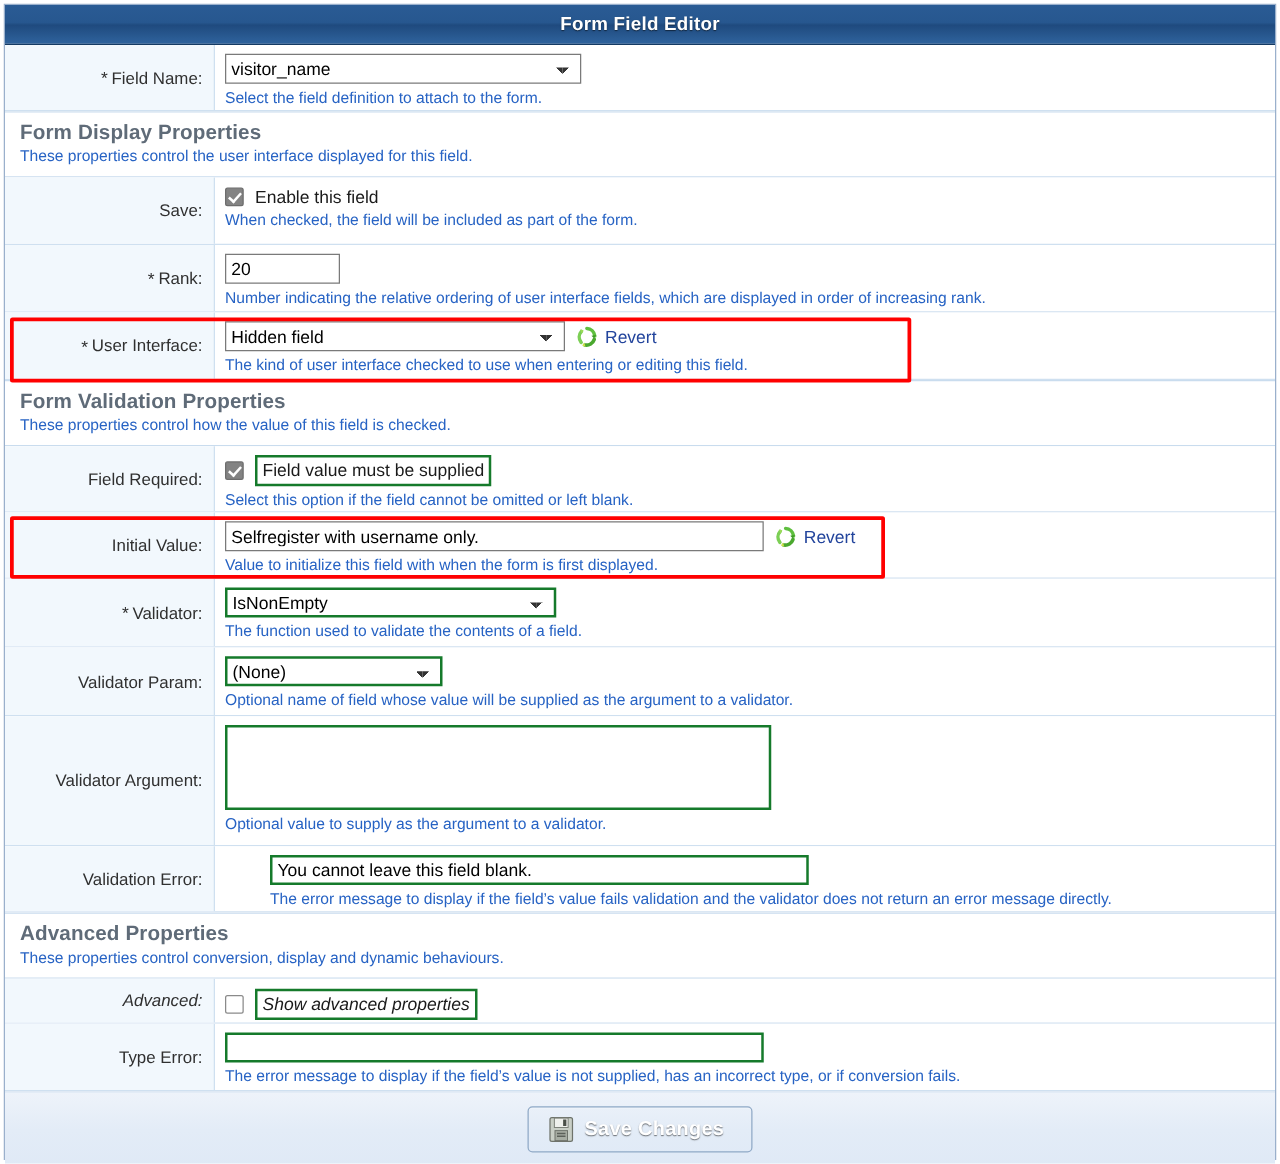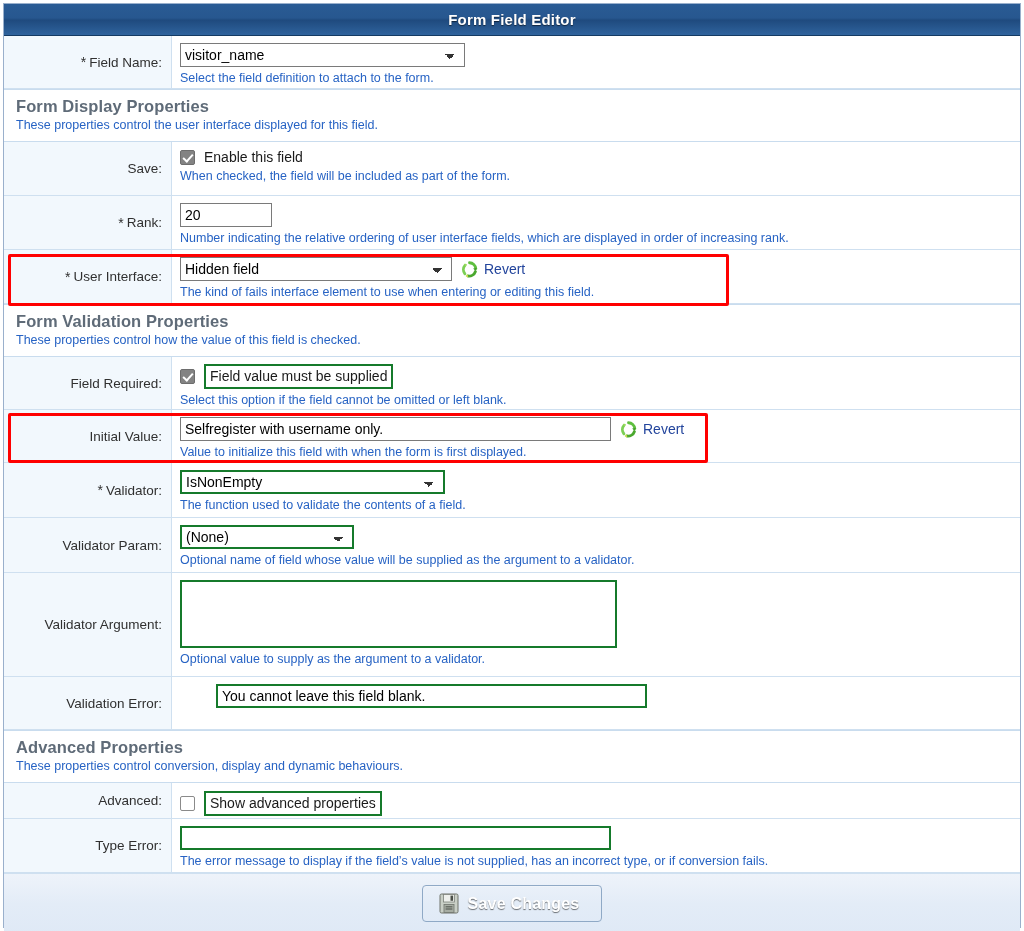--- a/index.html
+++ b/index.html
@@ -321,21 +321,21 @@
                   <path d="M19.5 14.5 A8.5 8.5 0 0 1 10 20.2" fill="none" stroke="#4aa82e" stroke-width="3.6" stroke-linecap="round"></path>
                   <path d="M6.2 17.5 A8.5 8.5 0 0 1 6.5 6.5" fill="none" stroke="#7ccf55" stroke-width="3.6" stroke-linecap="round"></path>
                   <path d="M21.4 10.2 L19.2 13.4 L16.6 10.8 Z" fill="#3f9a28"></path>
                   <path d="M10.6 22.1 L7.2 20.6 L9.4 17.6 Z" fill="#cfe04a"></path>
                   <path d="M5.2 4.6 L8.7 5.3 L6.9 8.6 Z" fill="#9ddb5a"></path>
                 </svg>
               </span>
               <span class="rlabel">Revert</span>
             </span>
           </div>
-          <div class="hint">The kind of fails interface element to use when entering or editing this field.</div>
+          <div class="hint">The kind of user interface checked to use when entering or editing this field.</div>
         </div>
       </div>
 
       <div class="section">
         <div class="sec-title">Form Validation Properties</div>
         <div class="sec-desc">These properties control how the value of this field is checked.</div>
       </div>
 
       <div class="row" style="height:53px;">
         <div class="lbl">
@@ -420,29 +420,30 @@
 
       <div class="row" style="height:53px;gap:36px;">
         <div class="lbl">
           <span class="star"></span>
           <span>Validation Error:</span>
         </div>
         <div class="ctl">
           <div class="ctl-line">
             <input class="txt w-valerr green-box" value="You cannot leave this field blank." style="">
           </div>
+          <div class="hint">The error message to display if the field’s value fails validation and the validator does not return an error message directly.</div>
         </div>
       </div>
 
       <div class="section">
         <div class="sec-title">Advanced Properties</div>
         <div class="sec-desc">These properties control conversion, display and dynamic behaviours.</div>
       </div>
 
-      <div class="row" style="height:36px;">
+      <div class="row" style="height:36px;font-style:italic;">
         <div class="lbl">
           <span class="star"></span>
           <span>Advanced:</span>
         </div>
         <div class="ctl" style="padding-top:8px;">
           <div class="cbrow">
             <span class="cb unchecked"></span>
             <span class="cbtext boxed">Show advanced properties</span>
           </div>
         </div>

